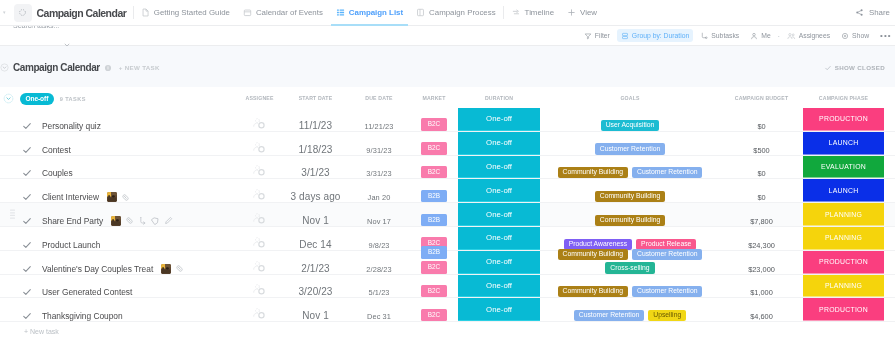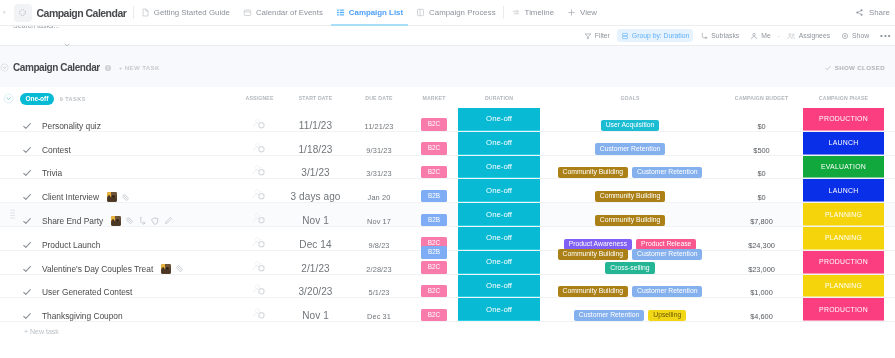--- a/index.html
+++ b/index.html
@@ -376,21 +376,21 @@
             <div class="c-budget">$500</div>
             <div class="c-phase" style="background:#0a2fe8">LAUNCH</div>
           </div>
           <div class="row">
             <div class="c-name">
               <span class="c-check">
                 <svg width="10" height="10" viewBox="0 0 14 14">
                   <path d="M2.4 7.4l3 3L11.6 3.6" fill="none" stroke="#888e95" stroke-width="1.45" stroke-linecap="round" stroke-linejoin="round"></path>
                 </svg>
               </span>
-              <span class="tname">Trivia</span>
+              <span class="tname">Couples</span>
               <span class="row-icons"></span>
             </div>
             <div class="c-assignee">
               <span>
                 <svg width="15" height="15" viewBox="0 0 20 20">
                   <circle cx="7.2" cy="6.2" r="2.6" fill="none" stroke="#e7e9eb" stroke-width="1.3" stroke-dasharray="1.7 1.5"></circle>
                   <path d="M2.3 13.6c0-2.5 2.2-4 4.9-4" fill="none" stroke="#e7e9eb" stroke-width="1.3" stroke-linecap="round" stroke-dasharray="1.7 1.5"></path>
                   <circle cx="12.6" cy="12.2" r="3.5" fill="none" stroke="#d9dcdf" stroke-width="1.6"></circle>
                 </svg>
               </span>

